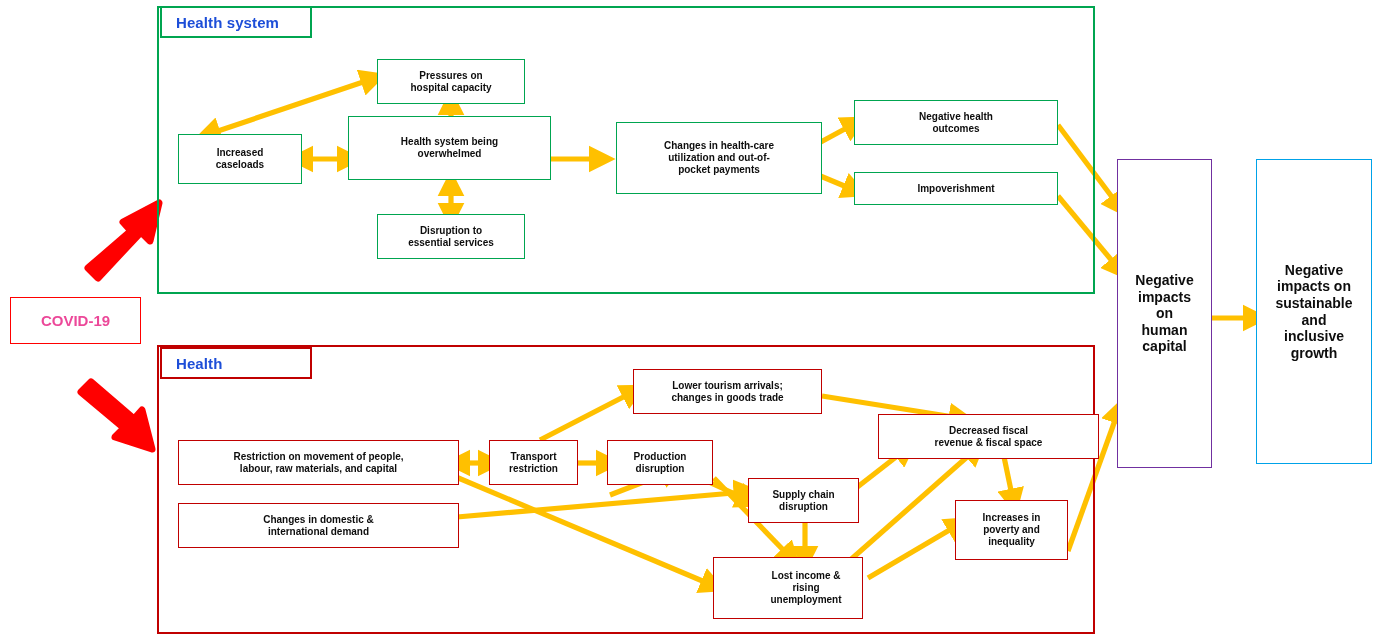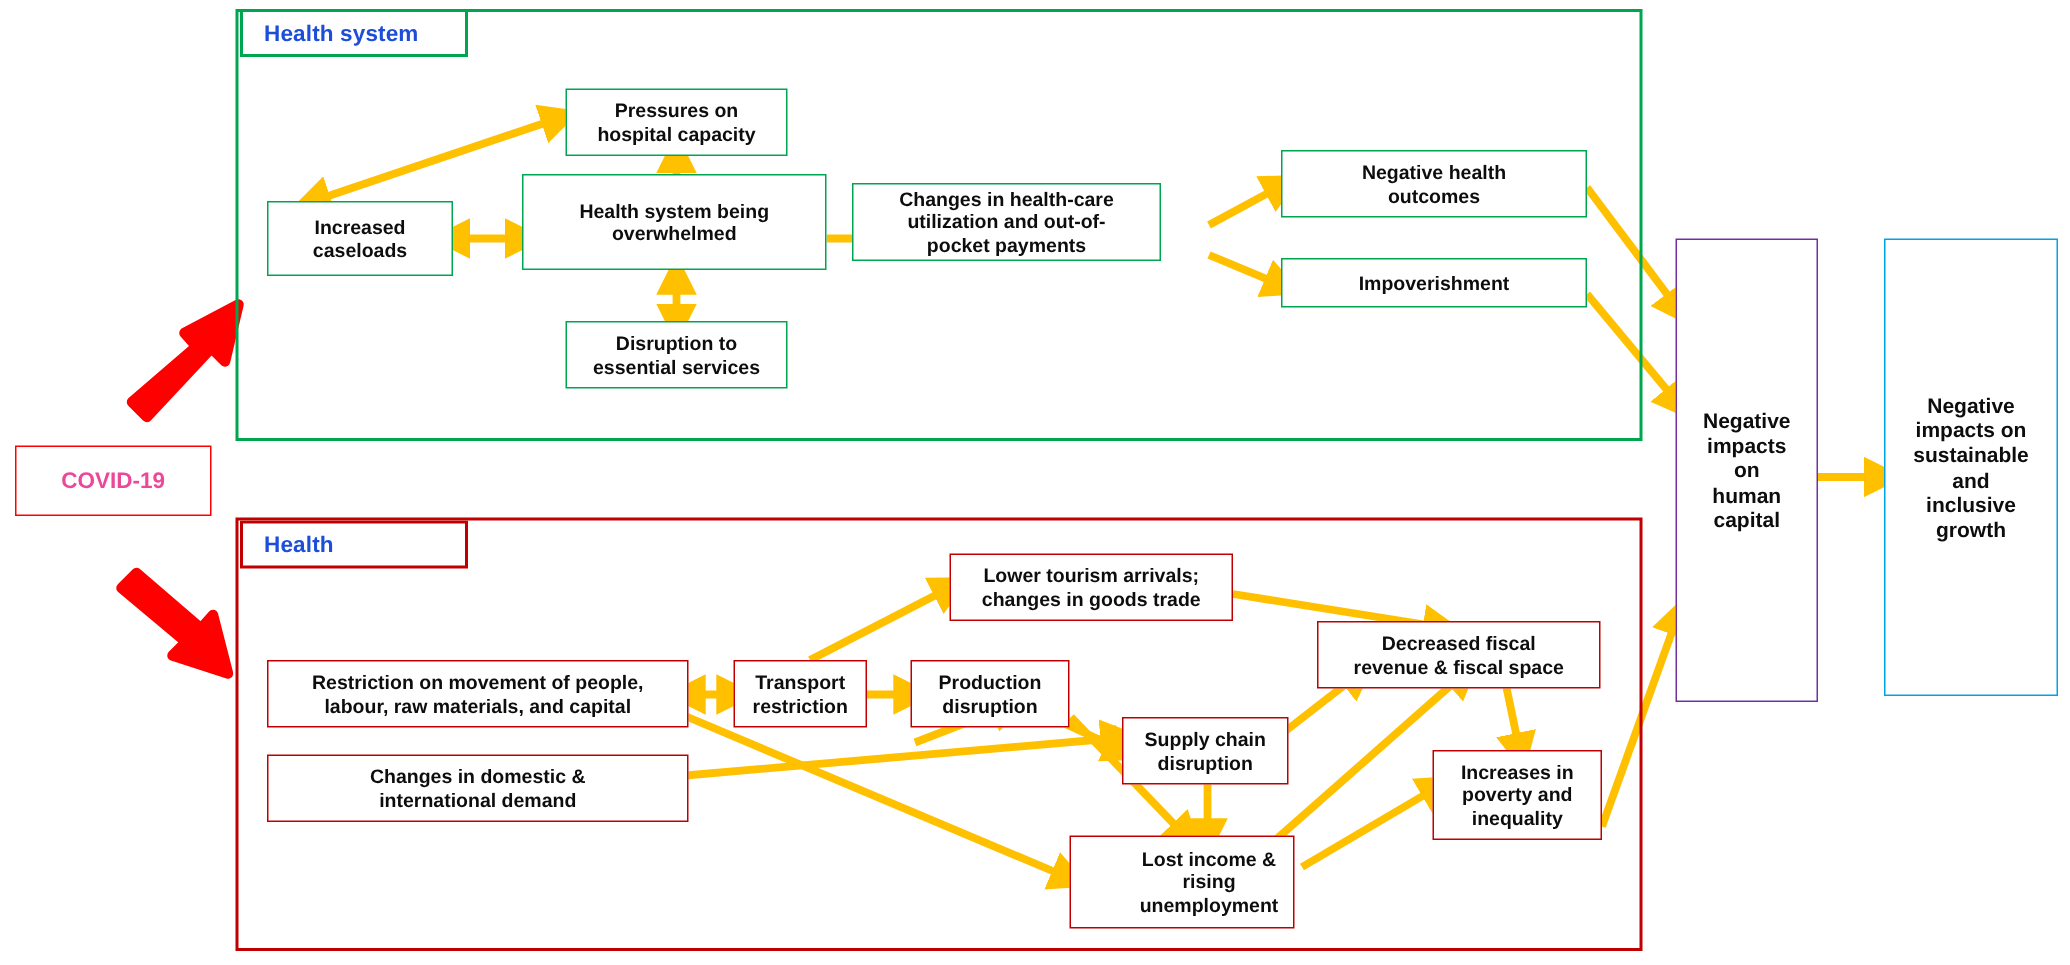--- a/index.html
+++ b/index.html
@@ -18,21 +18,21 @@
   .panel-label.red{border:2px solid #C00000;}
 
   .node{position:absolute;box-sizing:border-box;background:#ffffff;
       display:flex;align-items:center;justify-content:center;text-align:center;
       font-weight:bold;color:#0d0d0d;line-height:1.18;padding:2px 4px;}
   .n-green{border:1.6px solid #00A550;}
   .n-red{border:1.6px solid #C00000;}
   .n-purple{border:1.8px solid #7030A0;}
   .n-blue{border:1.8px solid #00A2E8;}
 
-  .fs13{font-size:13px;}
+  .fs13{font-size:10px;}
   .fs14{font-size:14px;}
 
   .covid{position:absolute;box-sizing:border-box;background:#ffffff;border:1.8px solid #FF0000;
       display:flex;align-items:center;justify-content:center;font-weight:bold;font-size:15px;color:#ec4899;}
 </style>
 </head>
 <body>
 
 <div id="stage">
 
@@ -121,21 +121,21 @@
 
   <div class="node n-green fs13" style="left:178px;top:134px;width:124px;height:50px;white-space:pre-line;">Increased
 caseloads</div>
 
   <div class="node n-green fs13" style="left:348px;top:116px;width:203px;height:64px;white-space:pre-line;">Health system being
 overwhelmed</div>
 
   <div class="node n-green fs13" style="left:377px;top:214px;width:148px;height:45px;white-space:pre-line;">Disruption to
 essential services</div>
 
-  <div class="node n-green fs13" style="left:568px;top:122px;width:206px;height:52px;white-space:pre-line;text-align:center;">Changes in health-care
+  <div class="node n-green fs13" style="left:616px;top:122px;width:206px;height:72px;white-space:pre-line;text-align:center;">Changes in health-care
 utilization and out-of-
 pocket payments</div>
 
   <div class="node n-green fs13" style="left:854px;top:100px;width:204px;height:45px;white-space:pre-line;">Negative health
 outcomes</div>
 
   <div class="node n-green fs13" style="left:854px;top:172px;width:204px;height:33px;white-space:pre-line;">Impoverishment</div>
 
   <div class="node n-red fs13" style="left:178px;top:440px;width:281px;height:45px;white-space:pre-line;">Restriction on movement of people,
 labour, raw materials, and capital</div>
@@ -148,21 +148,21 @@
 
   <div class="node n-red fs13" style="left:607px;top:440px;width:106px;height:45px;white-space:pre-line;">Production
 disruption</div>
 
   <div class="node n-red fs13" style="left:633px;top:369px;width:189px;height:45px;white-space:pre-line;">Lower tourism arrivals;
 changes in goods trade</div>
 
   <div class="node n-red fs13" style="left:748px;top:478px;width:111px;height:45px;white-space:pre-line;">Supply chain
 disruption</div>
 
-  <div class="node n-red fs13" style="left:878px;top:414px;width:189px;height:45px;white-space:pre-line;">Decreased fiscal
+  <div class="node n-red fs13" style="left:878px;top:414px;width:221px;height:45px;white-space:pre-line;">Decreased fiscal
 revenue &amp; fiscal space</div>
 
   <div class="node n-red fs13" style="left:713px;top:557px;width:150px;height:62px;white-space:pre-line;padding-left:40px;">Lost income &amp;
 rising
 unemployment</div>
 
   <div class="node n-red fs13" style="left:955px;top:500px;width:113px;height:60px;white-space:pre-line;">Increases in
 poverty and
 inequality</div>
 

